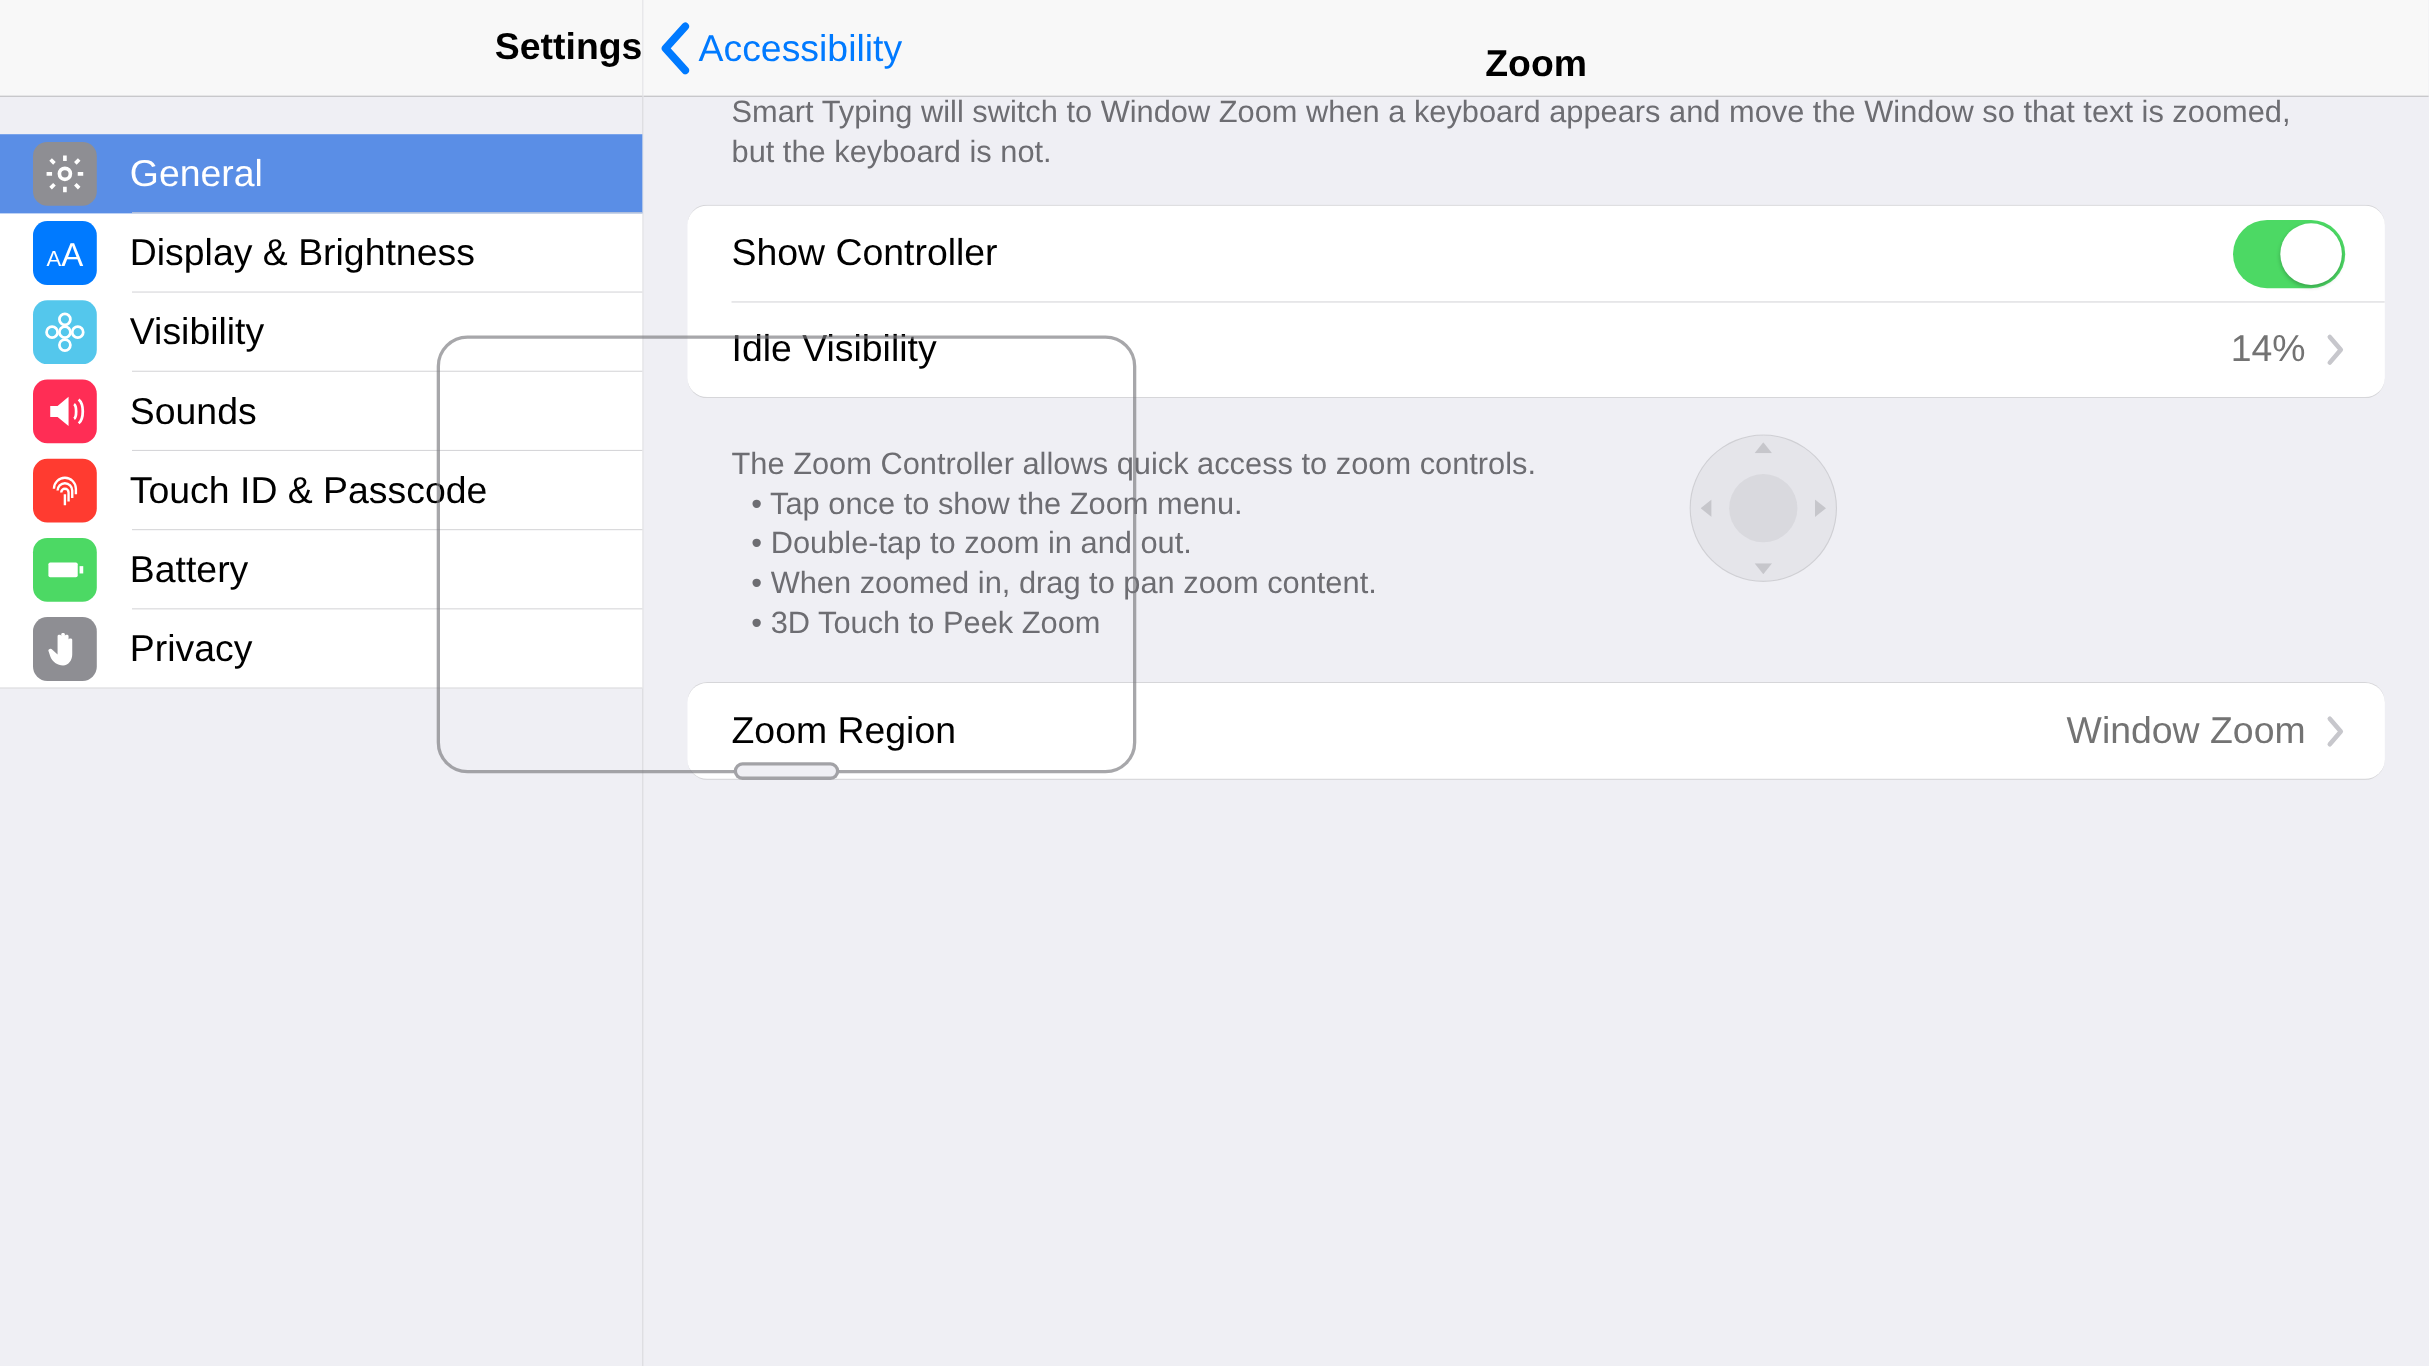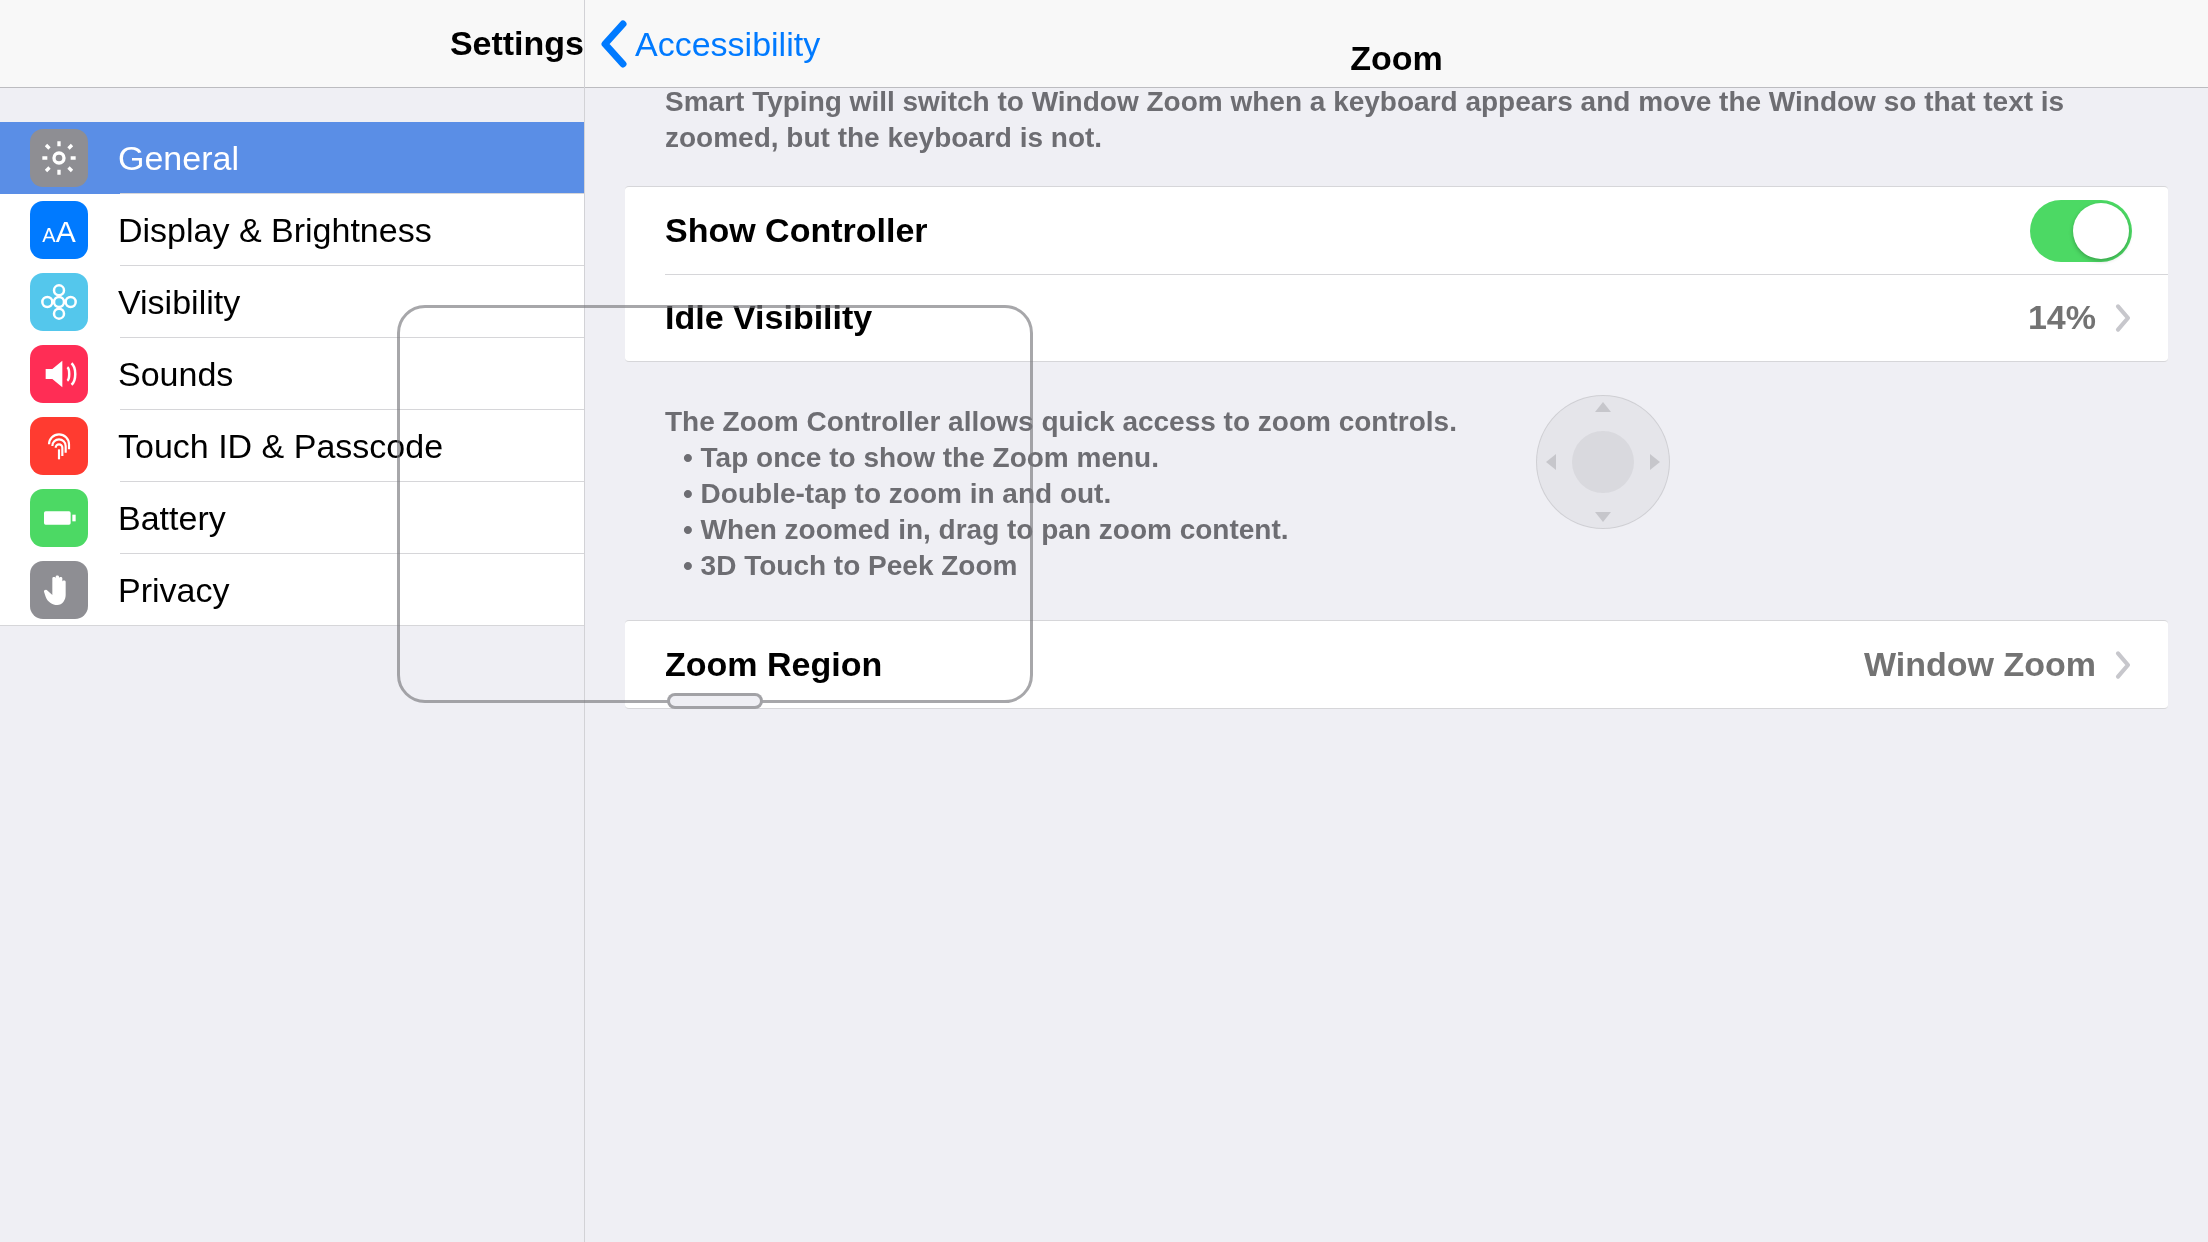--- a/index.html
+++ b/index.html
@@ -106,36 +106,36 @@
   left: 0; right: 0; top: 14px; height: 88px;
   display: flex; align-items: center; justify-content: center;
   font-size: 34px;
   font-weight: 700;
   color: #000;
   pointer-events: none;
 }
 
 .detail-body {
   position: absolute;
-  left: 0; top: 88px; right: 0; bottom: 0; font-weight: bold;
+  left: 0; top: 88px; right: 0; bottom: 0;
 }
 .footer-note-top {
   padding: 4px 80px 30px;
   font-size: 28px;
   line-height: 36px;
   color: #6d6d72;
   margin-top: -8px;
 }
 .group {
   background: #fff;
   border-top: 1px solid #d6d6d9;
   border-bottom: 1px solid #d6d6d9;
   margin-left: 40px;
   margin-right: 40px;
-  border-radius: 4px;
+  border-radius: 18px;
   overflow: hidden;
 }
 .row {
   height: 87px;
   display: flex;
   align-items: center;
   padding: 0 36px 0 40px;
   position: relative;
   cursor: pointer;
 }

